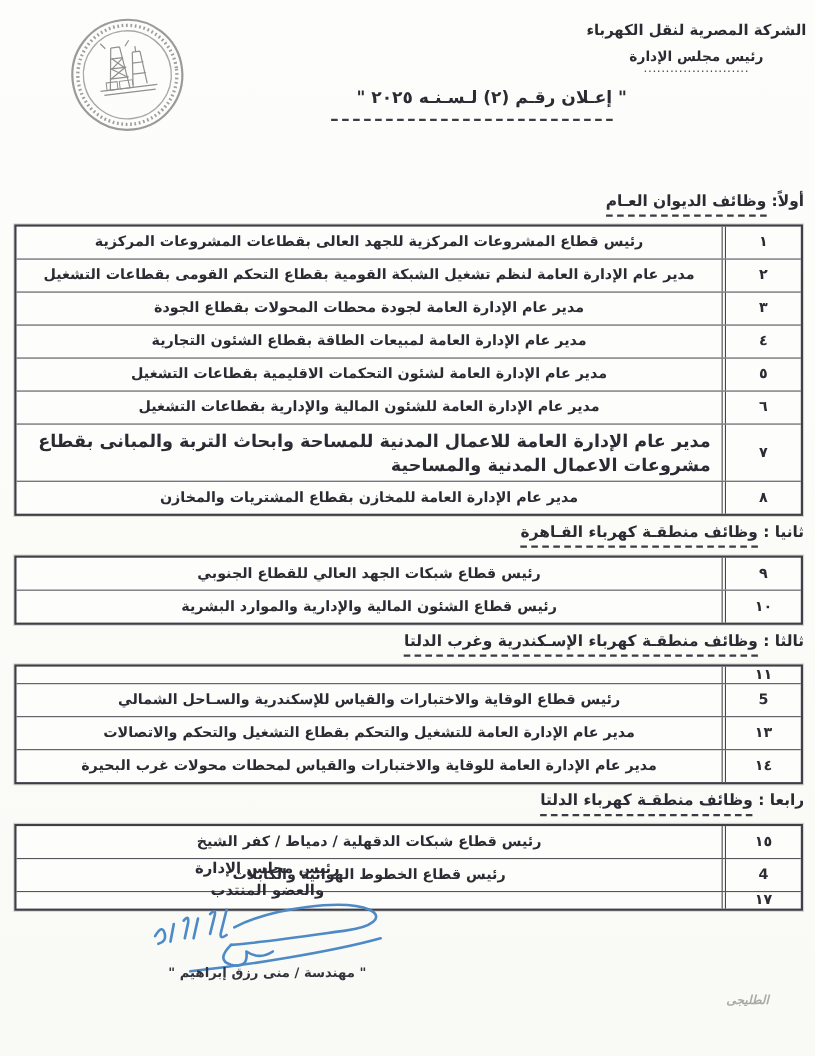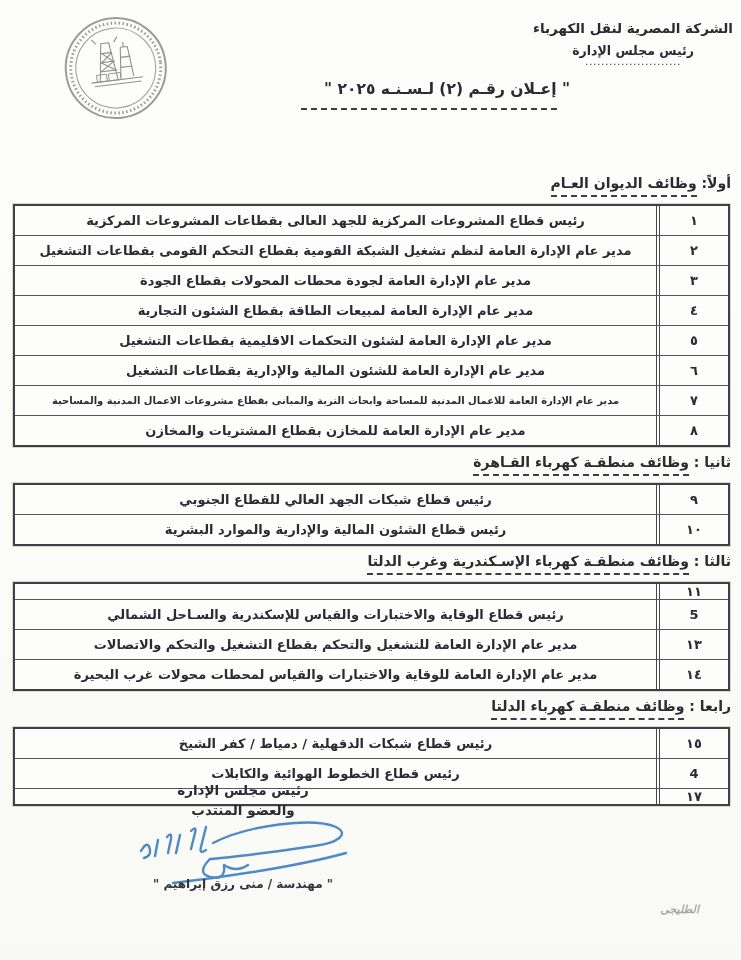--- a/index.html
+++ b/index.html
@@ -46,21 +46,21 @@
   }
   .text-cell {
     flex: 1;
     display: flex; align-items: center; justify-content: center;
     text-align: right;
     font-weight: bold; font-size: 13px;
     padding: 4px 10px;
     min-height: 29px;
     line-height: 1.35;
   }
-  .text-cell.small { font-size: 10px; }
+  .text-cell.small { font-size: 16px; }
   
   .signature { position: absolute; top: 780px; left: 118px; width: 250px; text-align: center; }
   .sig-line { font-size: 13.5px; font-weight: bold; line-height: 1.5; }
   .sig-scribble { display: block; margin: -8px auto -26px auto; }
   .sig-name { position: relative; font-size: 12px; font-weight: bold; color: #33333b; }
   
   .footer-note { position: absolute; top: 903px; right: 42px; font-size: 11px; color: #a9a9a6; font-weight: bold; font-style: italic; }
 </style>
 </head>
 <body>

